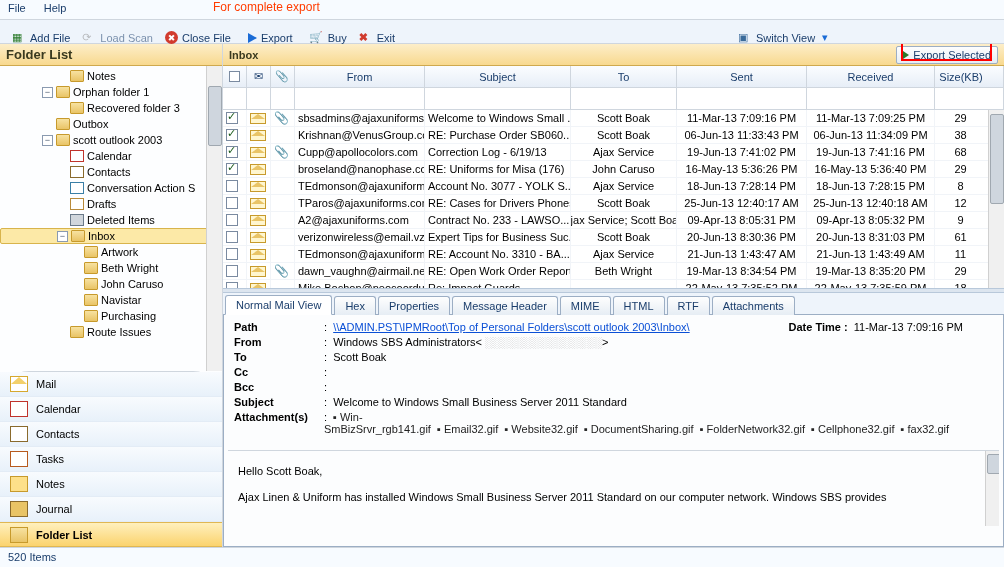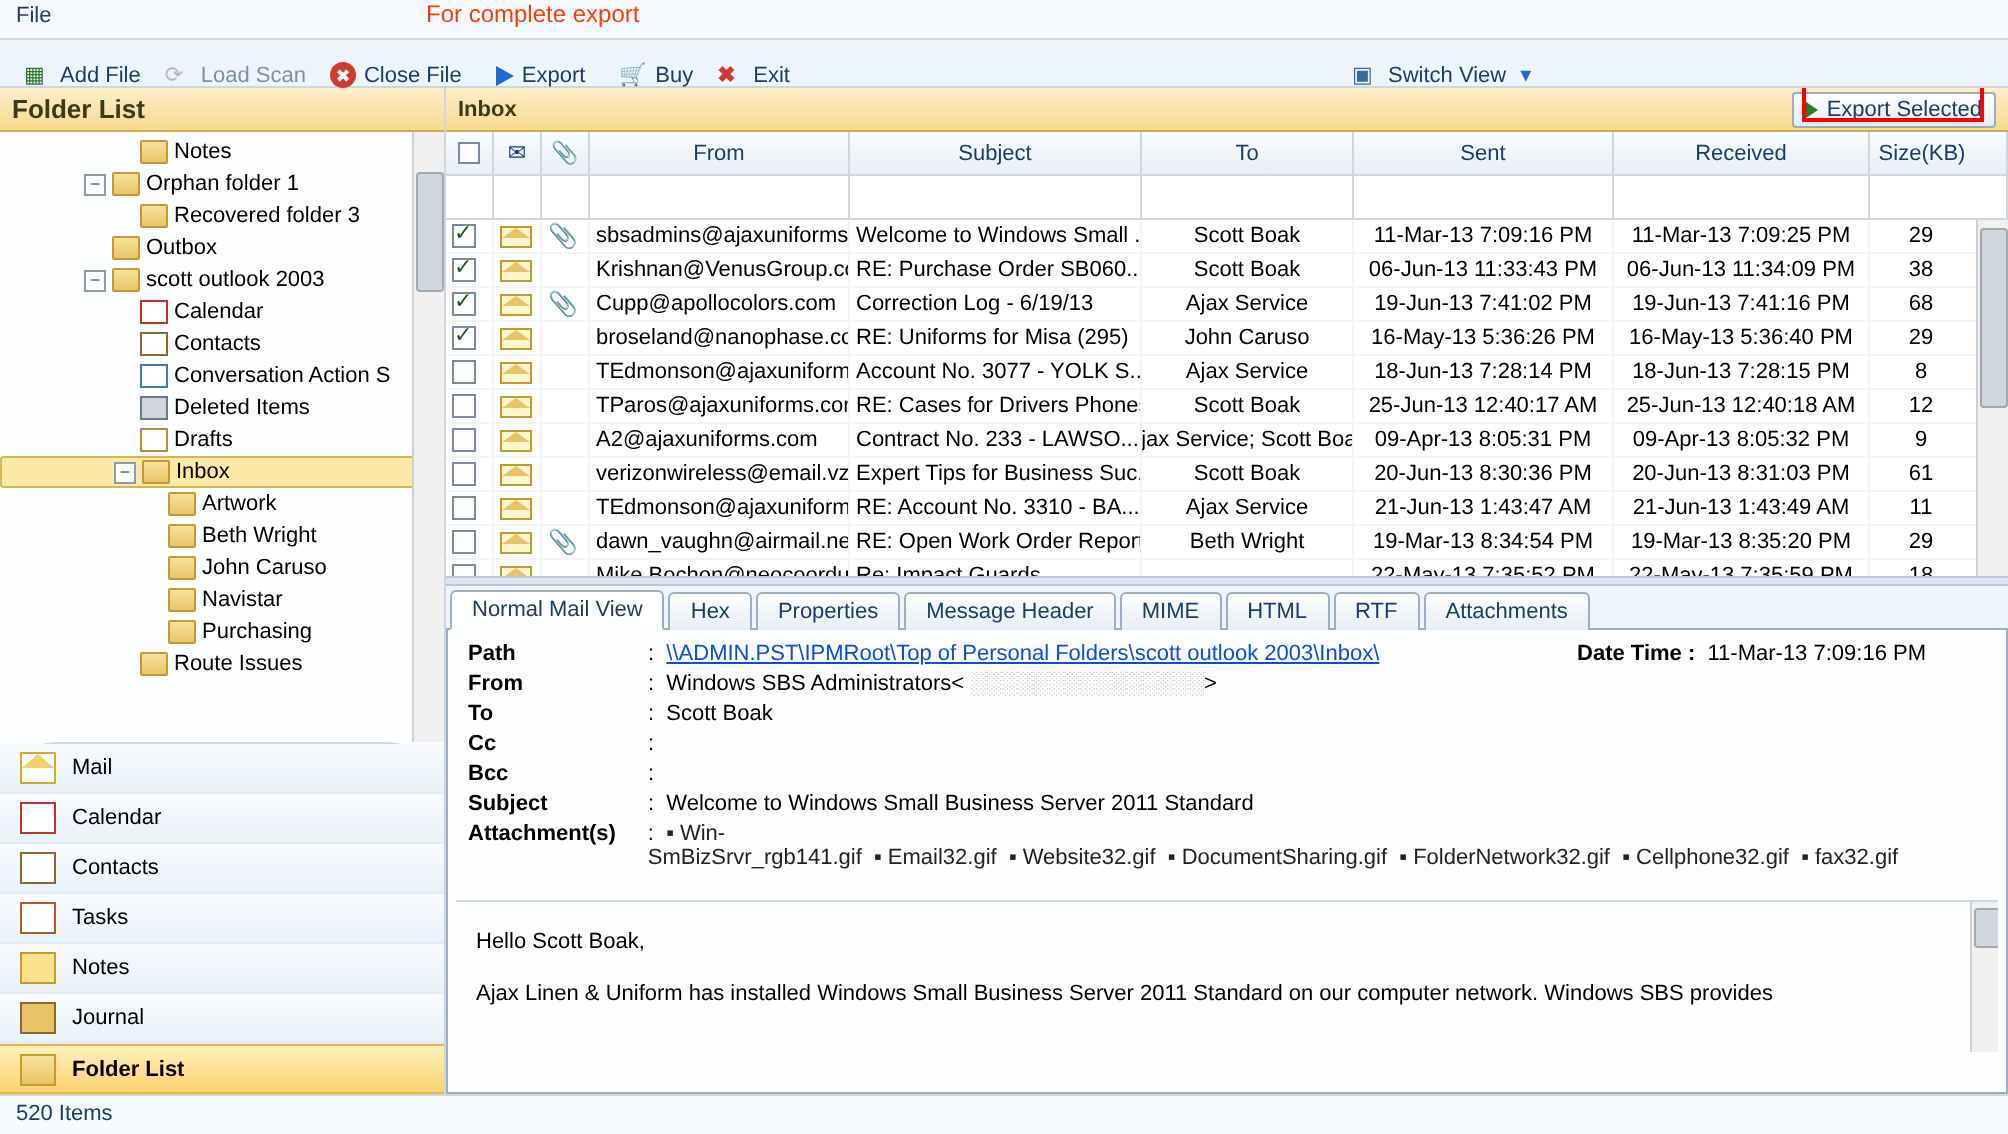--- a/index.html
+++ b/index.html
@@ -1,27 +1,27 @@
 <!DOCTYPE html>
 <html><head>
 <meta charset="utf-8">
 <style>
 * { box-sizing: border-box; margin: 0; padding: 0; font-family: "Segoe UI", Tahoma, sans-serif; font-size: 11px; }
 body { width: 1004px; height: 567px; background: #fff; overflow: hidden; position: relative; color: #000; }
 
 
-.menubar { height: 20px; background: #f7fbff; border-bottom: 1px solid #cfd6de; display: flex; gap: 18px; padding: 2px 8px; color: #1a3d6b; flex-direction: column; }
+.menubar { height: 20px; background: #f7fbff; border-bottom: 1px solid #cfd6de; display: flex; gap: 18px; padding: 2px 8px; color: #1a3d6b; }
 .menubar span { cursor: default; }
 
 
 .toolbar { height: 24px; background: #eef4fb; border-bottom: 1px solid #cfd6de; display: flex; align-items: center; padding: 0 6px; position: relative; }
 .tb-btn { display: flex; align-items: center; gap: 4px; padding: 0 6px; height: 22px; color: #1a3d6b; cursor: default; margin-top: 12px; }
 .tb-icon { width: 14px; height: 14px; display: inline-block; }
 .sep { visibility: hidden; width: 1px; height: 16px; background: #cfd6de; margin: 0 2px; }
-.switch-view-wrap { position: absolute; left: 670px; display: flex; align-items: center; }
+.switch-view-wrap { position: absolute; left: 732px; display: flex; align-items: center; }
 .export-selected-wrap { position: absolute; right: 12px; display: flex; align-items: center; }
 
 
 .ann { position: absolute; color: #ff3c00; font-size: 12px; font-weight: 400; }
 .redbox { position: absolute; border: 2px solid #ff0000; }
 
 
 .main { display: flex; height: calc(100% - 20px - 24px - 20px); }
 
 
@@ -217,27 +217,27 @@
             <span class="ficon ficon-contacts"></span>
             <span>Contacts</span>
           </div>
           <div class="node" style="padding-left: 56px;">
             <span class="toggle-space"></span>
             <span class="ficon ficon-conv"></span>
             <span>Conversation Action S</span>
           </div>
           <div class="node" style="padding-left: 56px;">
             <span class="toggle-space"></span>
+            <span class="ficon ficon-draft"></span>
+            <span>Drafts</span>
+          </div>
+          <div class="node" style="padding-left: 56px;">
+            <span class="toggle-space"></span>
             <span class="ficon ficon-trash"></span>
             <span>Deleted Items</span>
-          </div>
-          <div class="node" style="padding-left: 56px;">
-            <span class="toggle-space"></span>
-            <span class="ficon ficon-draft"></span>
-            <span>Drafts</span>
           </div>
           <div class="node n-sel" style="padding-left: 56px;">
             <span class="toggle">−</span>
             <span class="ficon folder-open"></span>
             <span>Inbox</span>
           </div>
           <div class="node" style="padding-left: 70px;">
             <span class="toggle-space"></span>
             <span class="ficon folder-closed"></span>
             <span>Artwork</span>
@@ -391,21 +391,21 @@
         </div>
         <div class="row">
           <div class="c-chk">
             <span class="chk checked"></span>
           </div>
           <div class="c-ico">
             <span class="env-ico"></span>
           </div>
           <div class="c-att"></div>
           <div class="c-from">broseland@nanophase.com</div>
-          <div class="c-subj">RE: Uniforms for Misa (295)</div>
+          <div class="c-subj">RE: Uniforms for Misa (176)</div>
           <div class="c-to">John Caruso</div>
           <div class="c-sent">16-May-13 5:36:26 PM</div>
           <div class="c-recv">16-May-13 5:36:40 PM</div>
           <div class="c-size" style="padding-right:20px">29</div>
         </div>
         <div class="row">
           <div class="c-chk">
             <span class="chk"></span>
           </div>
           <div class="c-ico">

